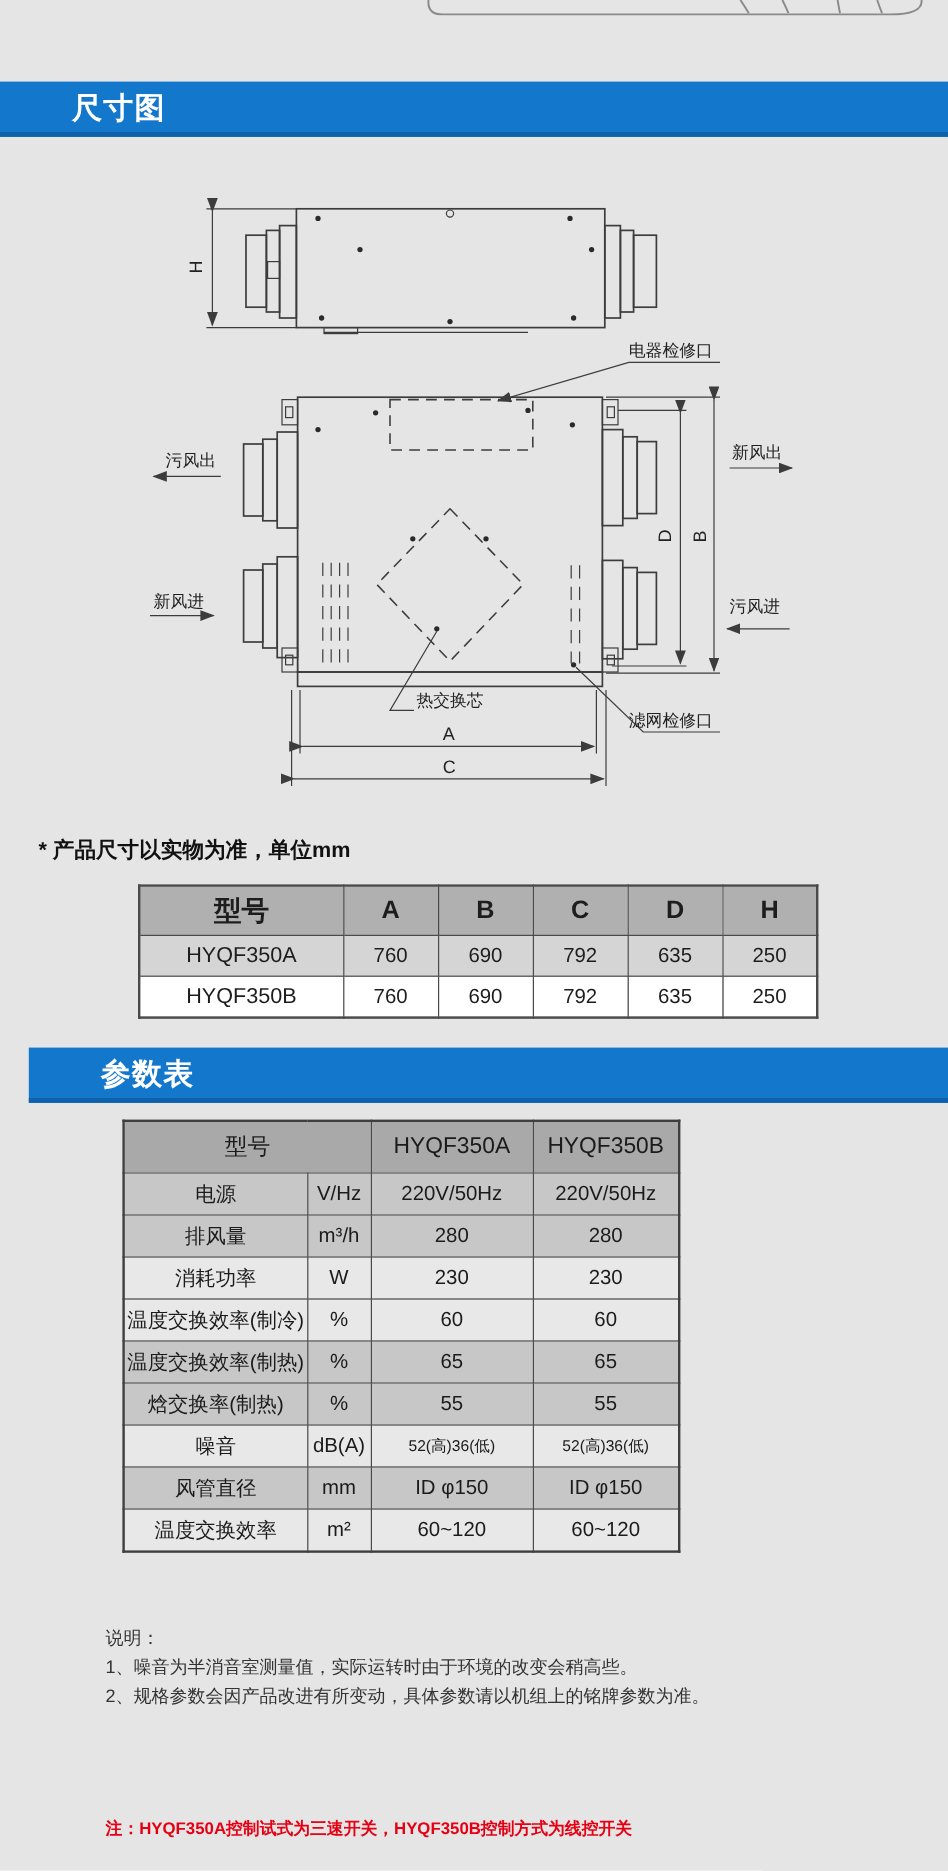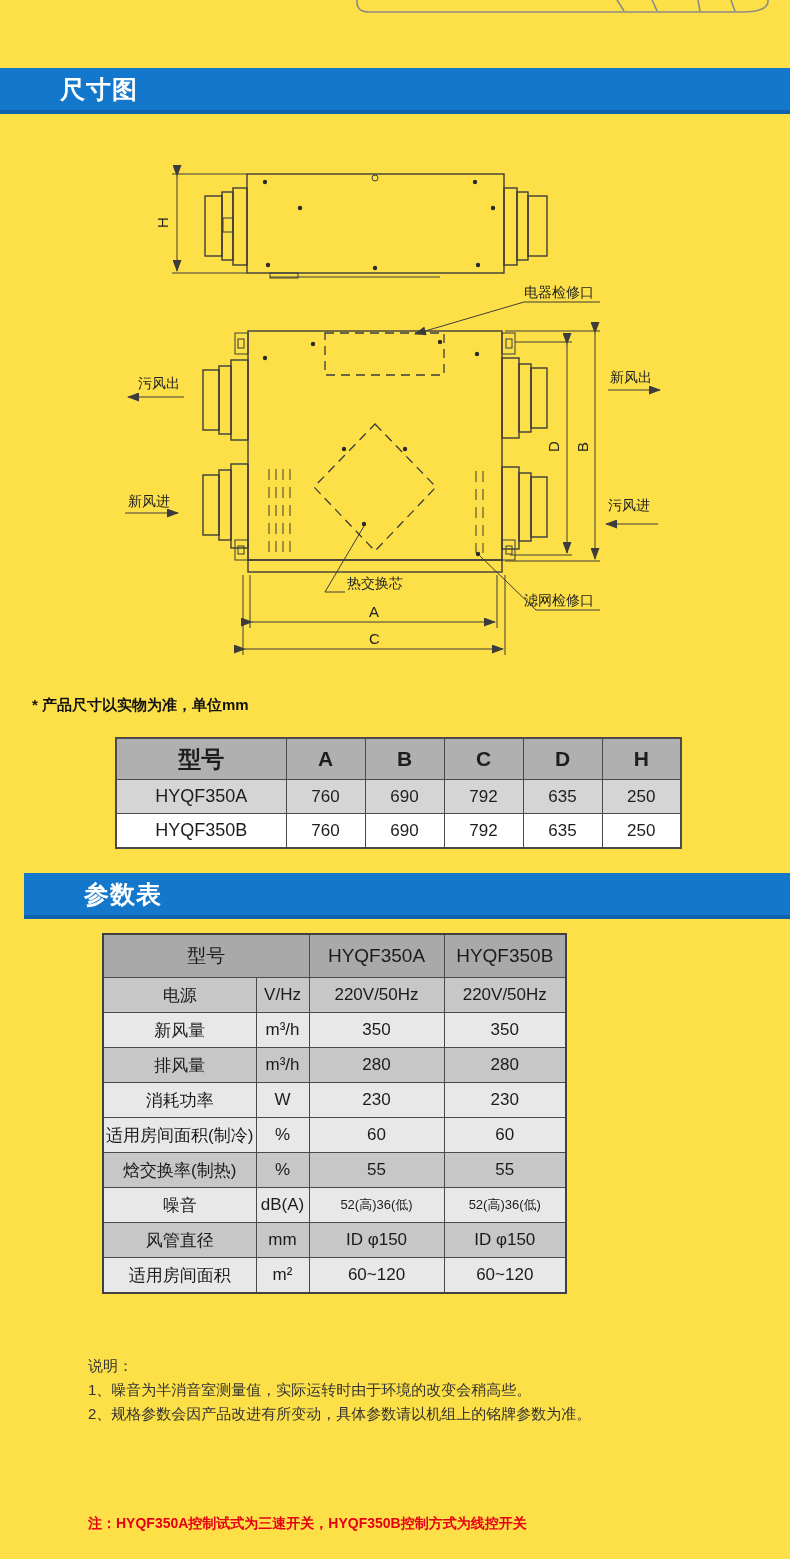--- a/index.html
+++ b/index.html
@@ -1,24 +1,24 @@
 <!DOCTYPE html>
 <html><head>
 <meta charset="utf-8">
 <style>
   html,body{margin:0;padding:0;background:#fff;}
-  #page{position:relative;width:790px;height:1559px;background:#fde047;overflow:hidden;
+  #page{position:relative;width:790px;height:1559px;background:#e5e5e5;overflow:hidden;
         font-family:"Liberation Sans",sans-serif;color:#222;}
 
   .section-bar{position:absolute;left:0;width:790px;height:42px;background:#1377cc;
                border-bottom:4px solid #0e62ab;display:flex;align-items:center;}
   .section-bar .bar-title{color:#ffffff;font-size:25px;font-weight:bold;padding-left:60px;
                letter-spacing:1px;}
 
-  .dim-note{position:absolute;left:32px;top:696px;font-size:15px;font-weight:bold;color:#111;}
+  .dim-note{position:absolute;left:32px;top:696px;font-size:18px;font-weight:bold;color:#111;}
 
   table{border-collapse:collapse;table-layout:fixed;}
   td,th{border:1px solid #4a4a4a;text-align:center;vertical-align:middle;overflow:hidden;white-space:nowrap;}
 
   
   #dimtable{position:absolute;left:115px;top:737px;width:565px;border:2px solid #4a4a4a;}
   #dimtable th{background:#b0b0b0;height:38px;font-size:21px;color:#1d1d1d;}
   #dimtable th.model-h{font-size:23px;}
   #dimtable td{height:31px;font-size:17px;color:#1d1d1d;}
   #dimtable tr.r0 td{background:#d5d5d5;}
@@ -254,64 +254,64 @@
       <th colspan="2">型号</th>
       <th>HYQF350A</th>
       <th>HYQF350B</th>
     </tr>
     <tr class="shade">
       <td>电源</td>
       <td>V/Hz</td>
       <td>220V/50Hz</td>
       <td>220V/50Hz</td>
     </tr>
-    <tr class="light">
-      <td>新风量</td>
-      <td>m³/h</td>
-      <td>350</td>
-      <td>350</td>
-    </tr>
     <tr class="shade">
       <td>排风量</td>
       <td>m³/h</td>
       <td>280</td>
       <td>280</td>
     </tr>
     <tr class="light">
       <td>消耗功率</td>
       <td>W</td>
       <td>230</td>
       <td>230</td>
     </tr>
     <tr class="light">
-      <td>适用房间面积(制冷)</td>
+      <td>温度交换效率(制冷)</td>
       <td>%</td>
       <td>60</td>
       <td>60</td>
+    </tr>
+    <tr class="shade">
+      <td>温度交换效率(制热)</td>
+      <td>%</td>
+      <td>65</td>
+      <td>65</td>
     </tr>
     <tr class="shade">
       <td>焓交换率(制热)</td>
       <td>%</td>
       <td>55</td>
       <td>55</td>
     </tr>
     <tr class="light">
       <td>噪音</td>
       <td>dB(A)</td>
       <td class="small-val">52(高)36(低)</td>
       <td class="small-val">52(高)36(低)</td>
     </tr>
     <tr class="shade">
       <td>风管直径</td>
       <td>mm</td>
       <td>ID φ150</td>
       <td>ID φ150</td>
     </tr>
     <tr class="light">
-      <td>适用房间面积</td>
+      <td>温度交换效率</td>
       <td>m²</td>
       <td>60~120</td>
       <td>60~120</td>
     </tr>
   </tbody>
     </table>
 
   <div class="notes">
     <div>说明：</div>
     <div>1、噪音为半消音室测量值，实际运转时由于环境的改变会稍高些。</div>

